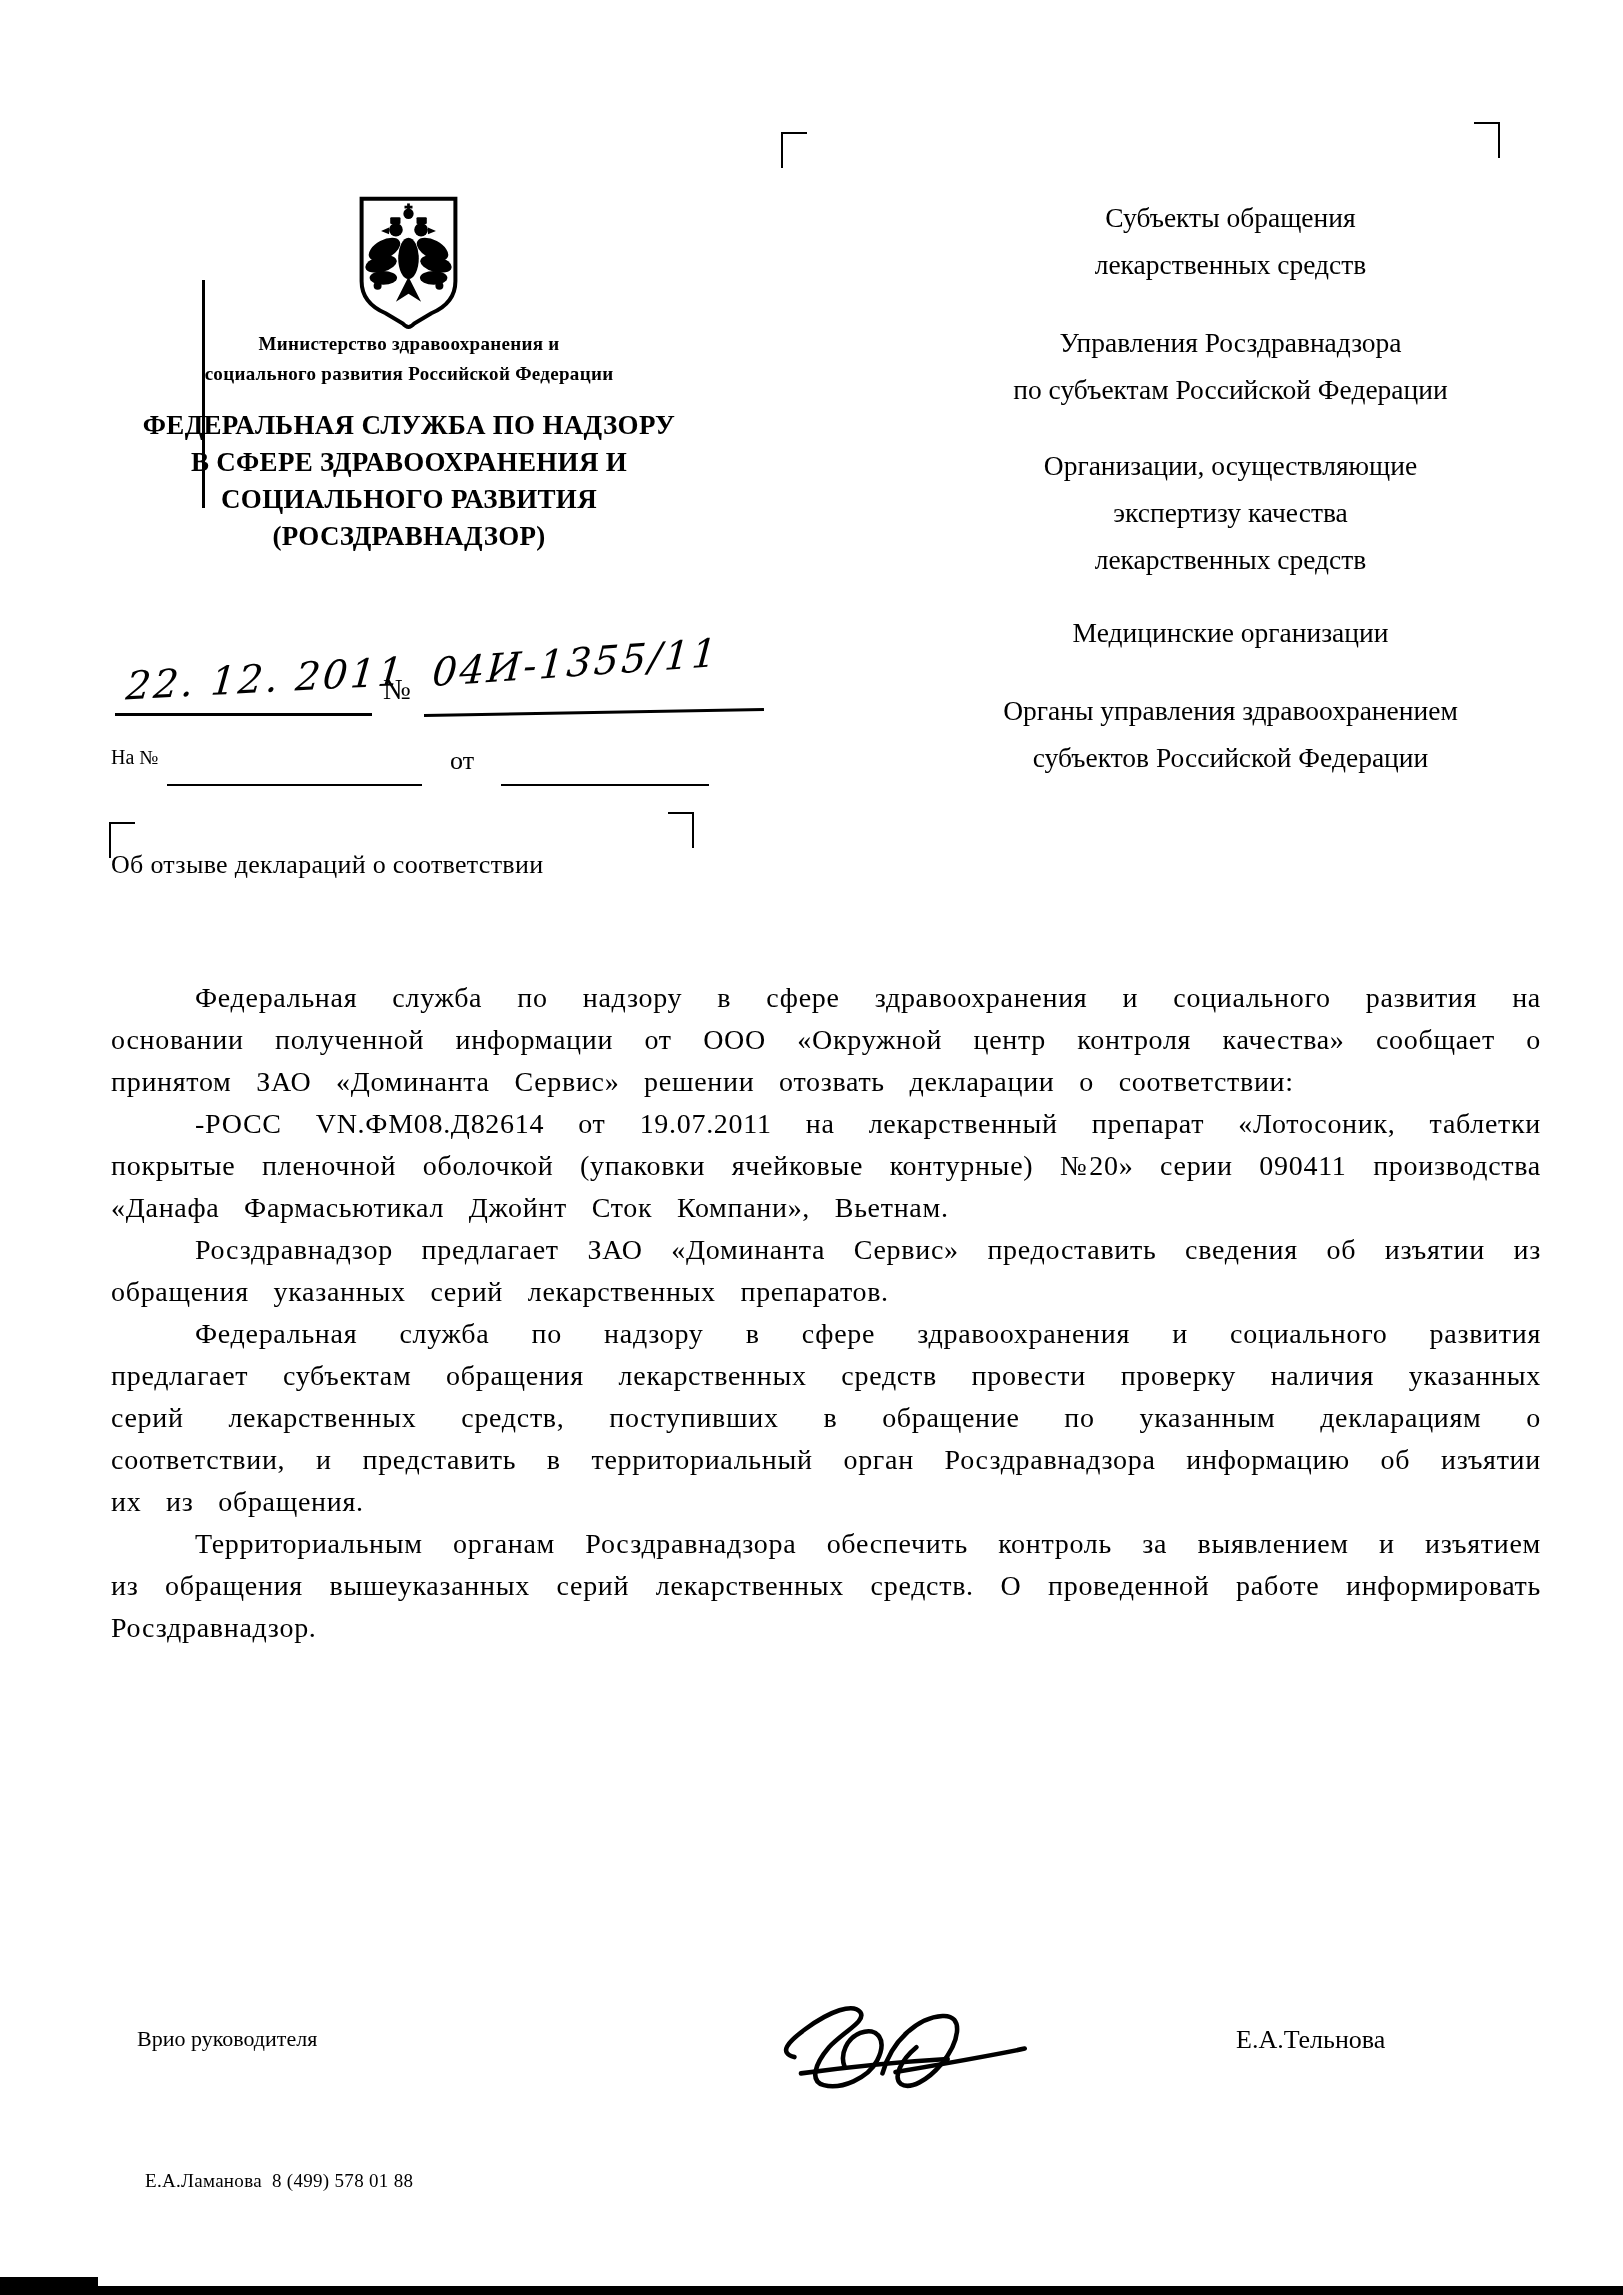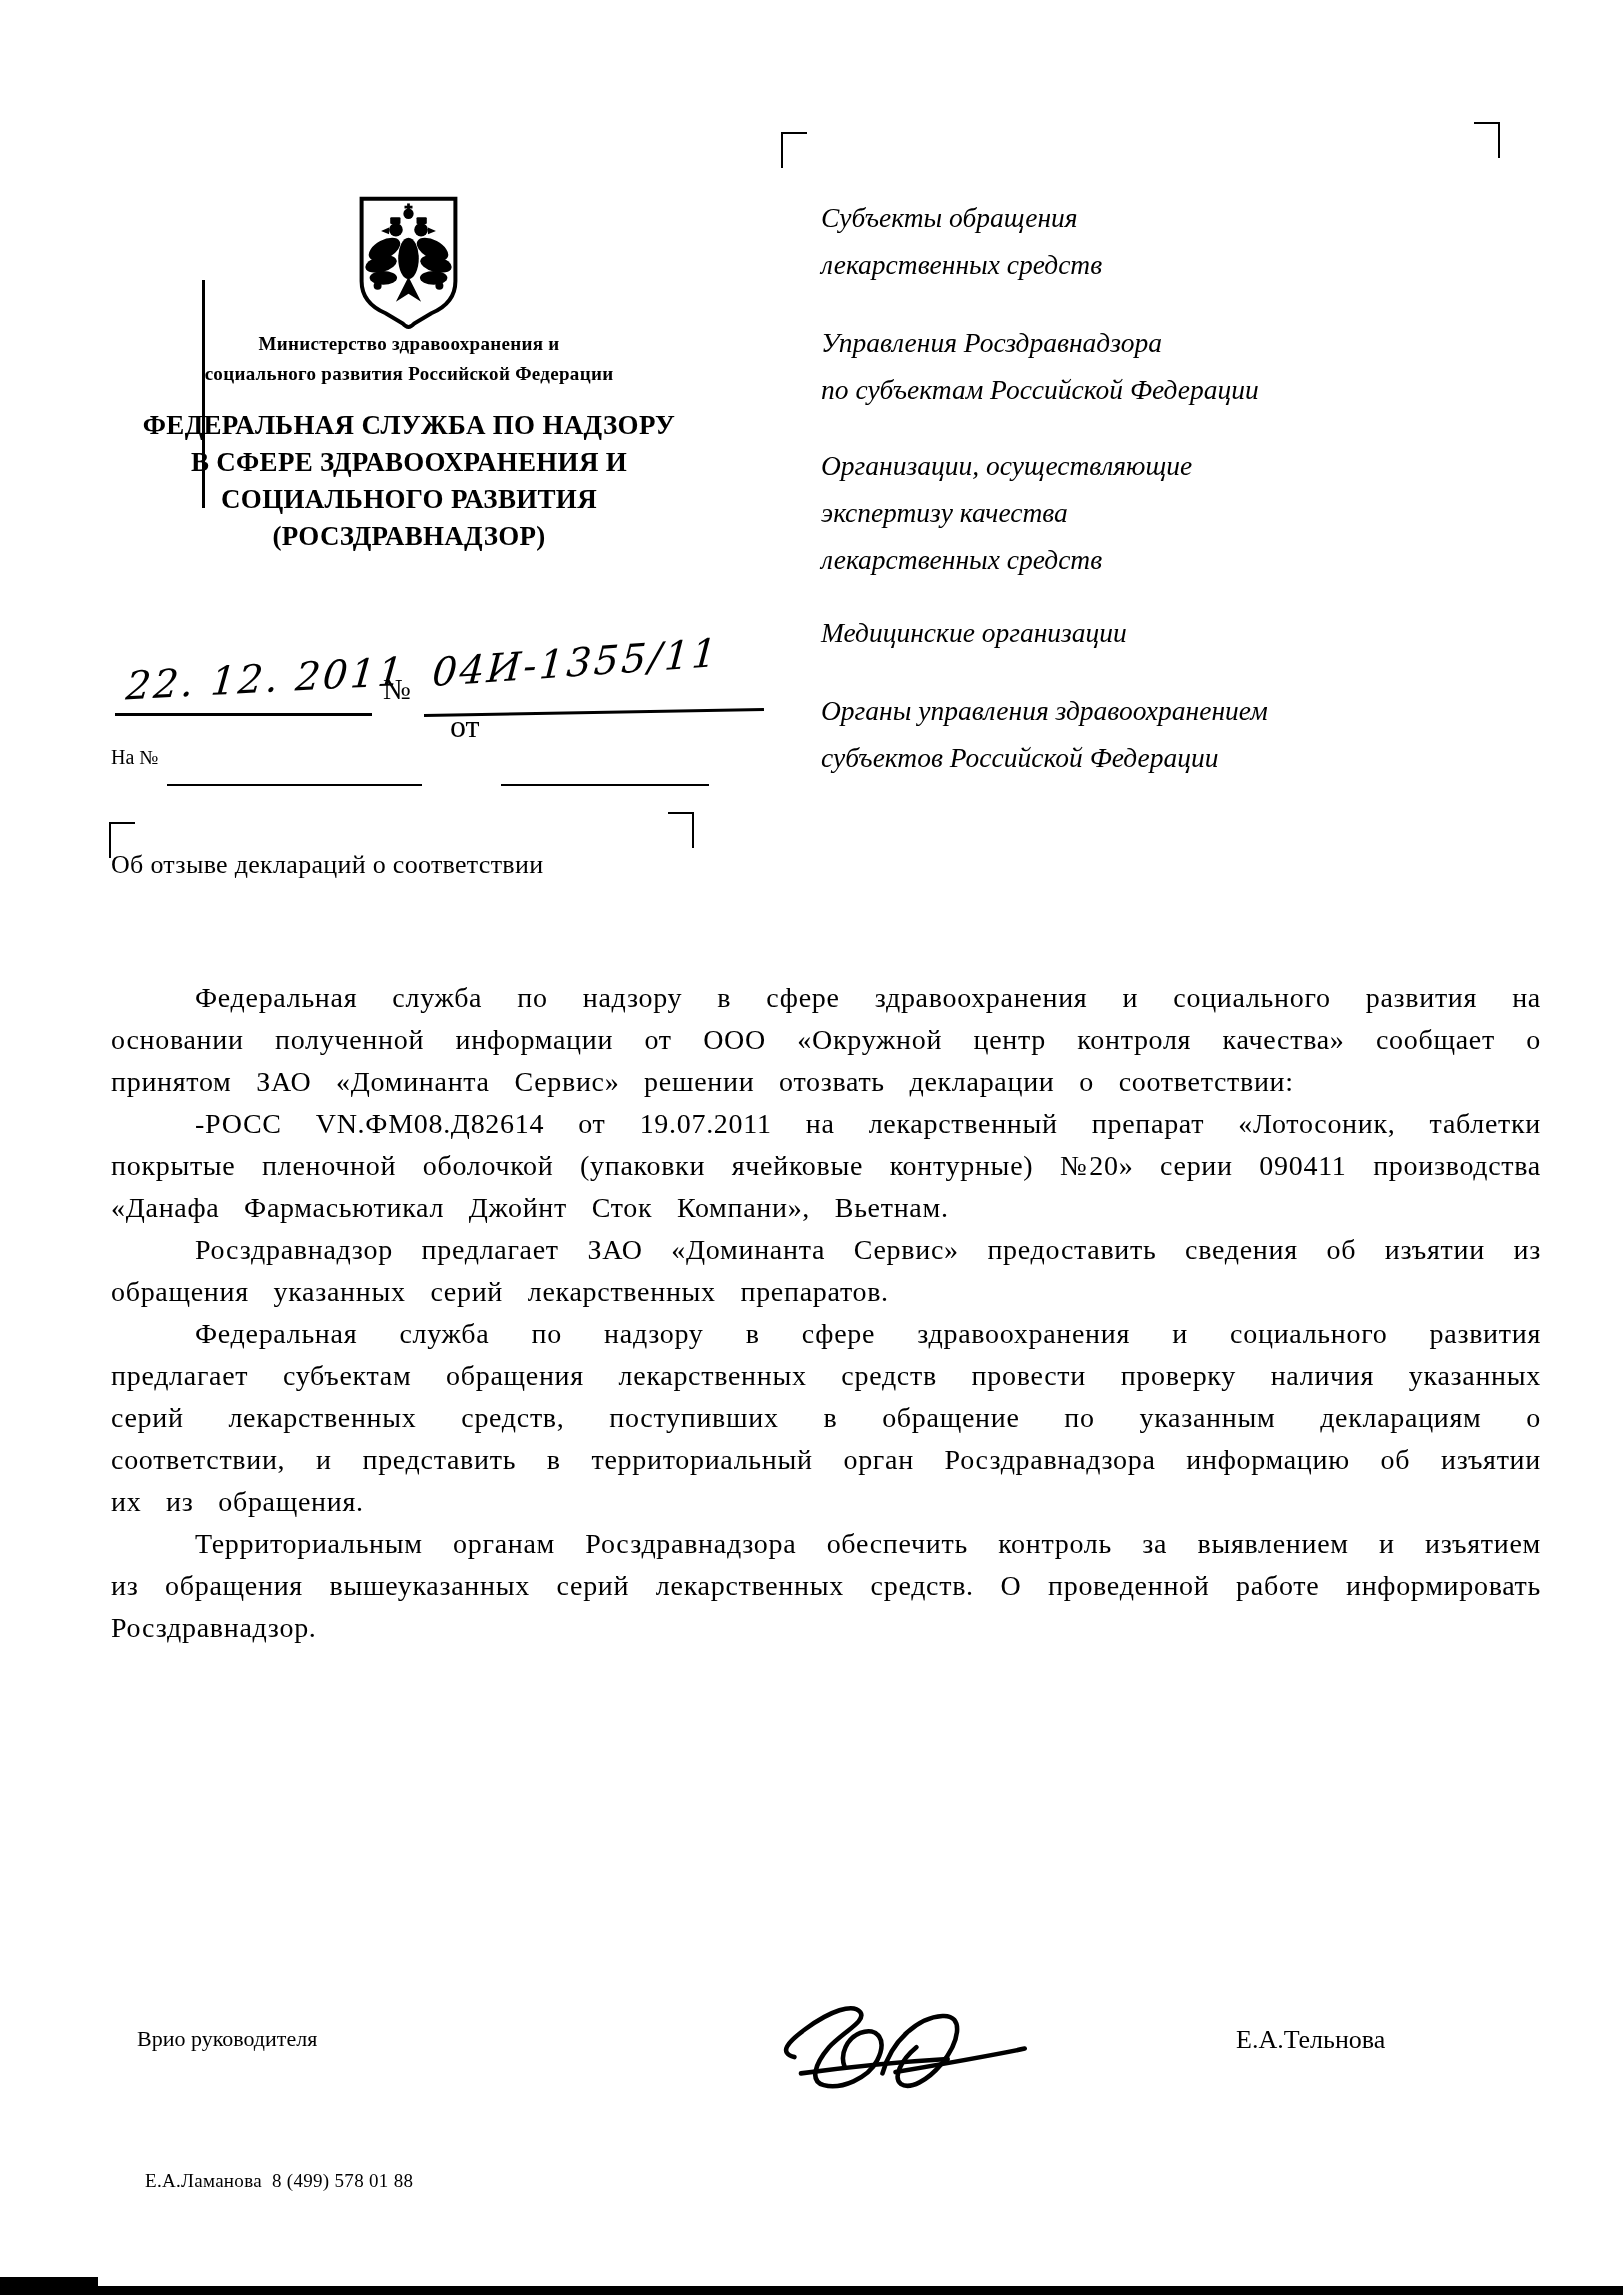--- a/index.html
+++ b/index.html
@@ -24,31 +24,31 @@
 
   
   .hw{font-family:"DejaVu Serif",serif;font-style:italic;letter-spacing:2.6px;}
   .hw-date{left:126px;top:656px;font-size:39px;transform:rotate(-3deg) skewX(-8deg);}
   .no-sign{left:383px;top:673px;font-size:29px;}
   .hw-num{left:432px;top:640px;font-size:39px;transform:rotate(-4deg) skewX(-8deg);}
   .uline{position:absolute;background:#000;height:2.6px;}
   .ul1{left:115px;top:713px;width:257px;}
   .ul2{left:424px;top:711px;width:340px;transform:rotate(-1deg);}
   .onum-label{left:111px;top:746px;font-size:20px;}
-  .ot-label{left:450px;top:708px;font-size:32px;}
+  .ot-label{left:450px;top:746px;font-size:26px;}
   .ul3{left:167px;top:784px;width:255px;height:2px;}
   .ul4{left:501px;top:784px;width:208px;height:2px;}
 
   
   .cm{position:absolute;width:23.6px;height:34px;}
   .cm-tl{border-top:2.6px solid #000;border-left:2.6px solid #000;}
   .cm-tr{border-top:2.6px solid #000;border-right:2.6px solid #000;}
 
   
-  .recipient{left:821px;width:759px;text-align:left;font-size:27.5px;line-height:47px;font-style:italic;}
+  .recipient{left:851px;width:759px;text-align:center;font-size:27.5px;line-height:47px;}
   .r1{top:194px;} .r2{top:319px;} .r3{top:442px;} .r4{top:609px;} .r5{top:687px;}
 
   
   .subject{left:111px;top:850px;font-size:26px;letter-spacing:0.3px;font-family:Liberation Serif, serif;}
 
   
   .body-text{left:111px;top:977px;width:1430px;font-size:28px;line-height:42px;}
   .body-text p{
     margin:0;padding:0;
     text-align:justify;text-align-last:left;

